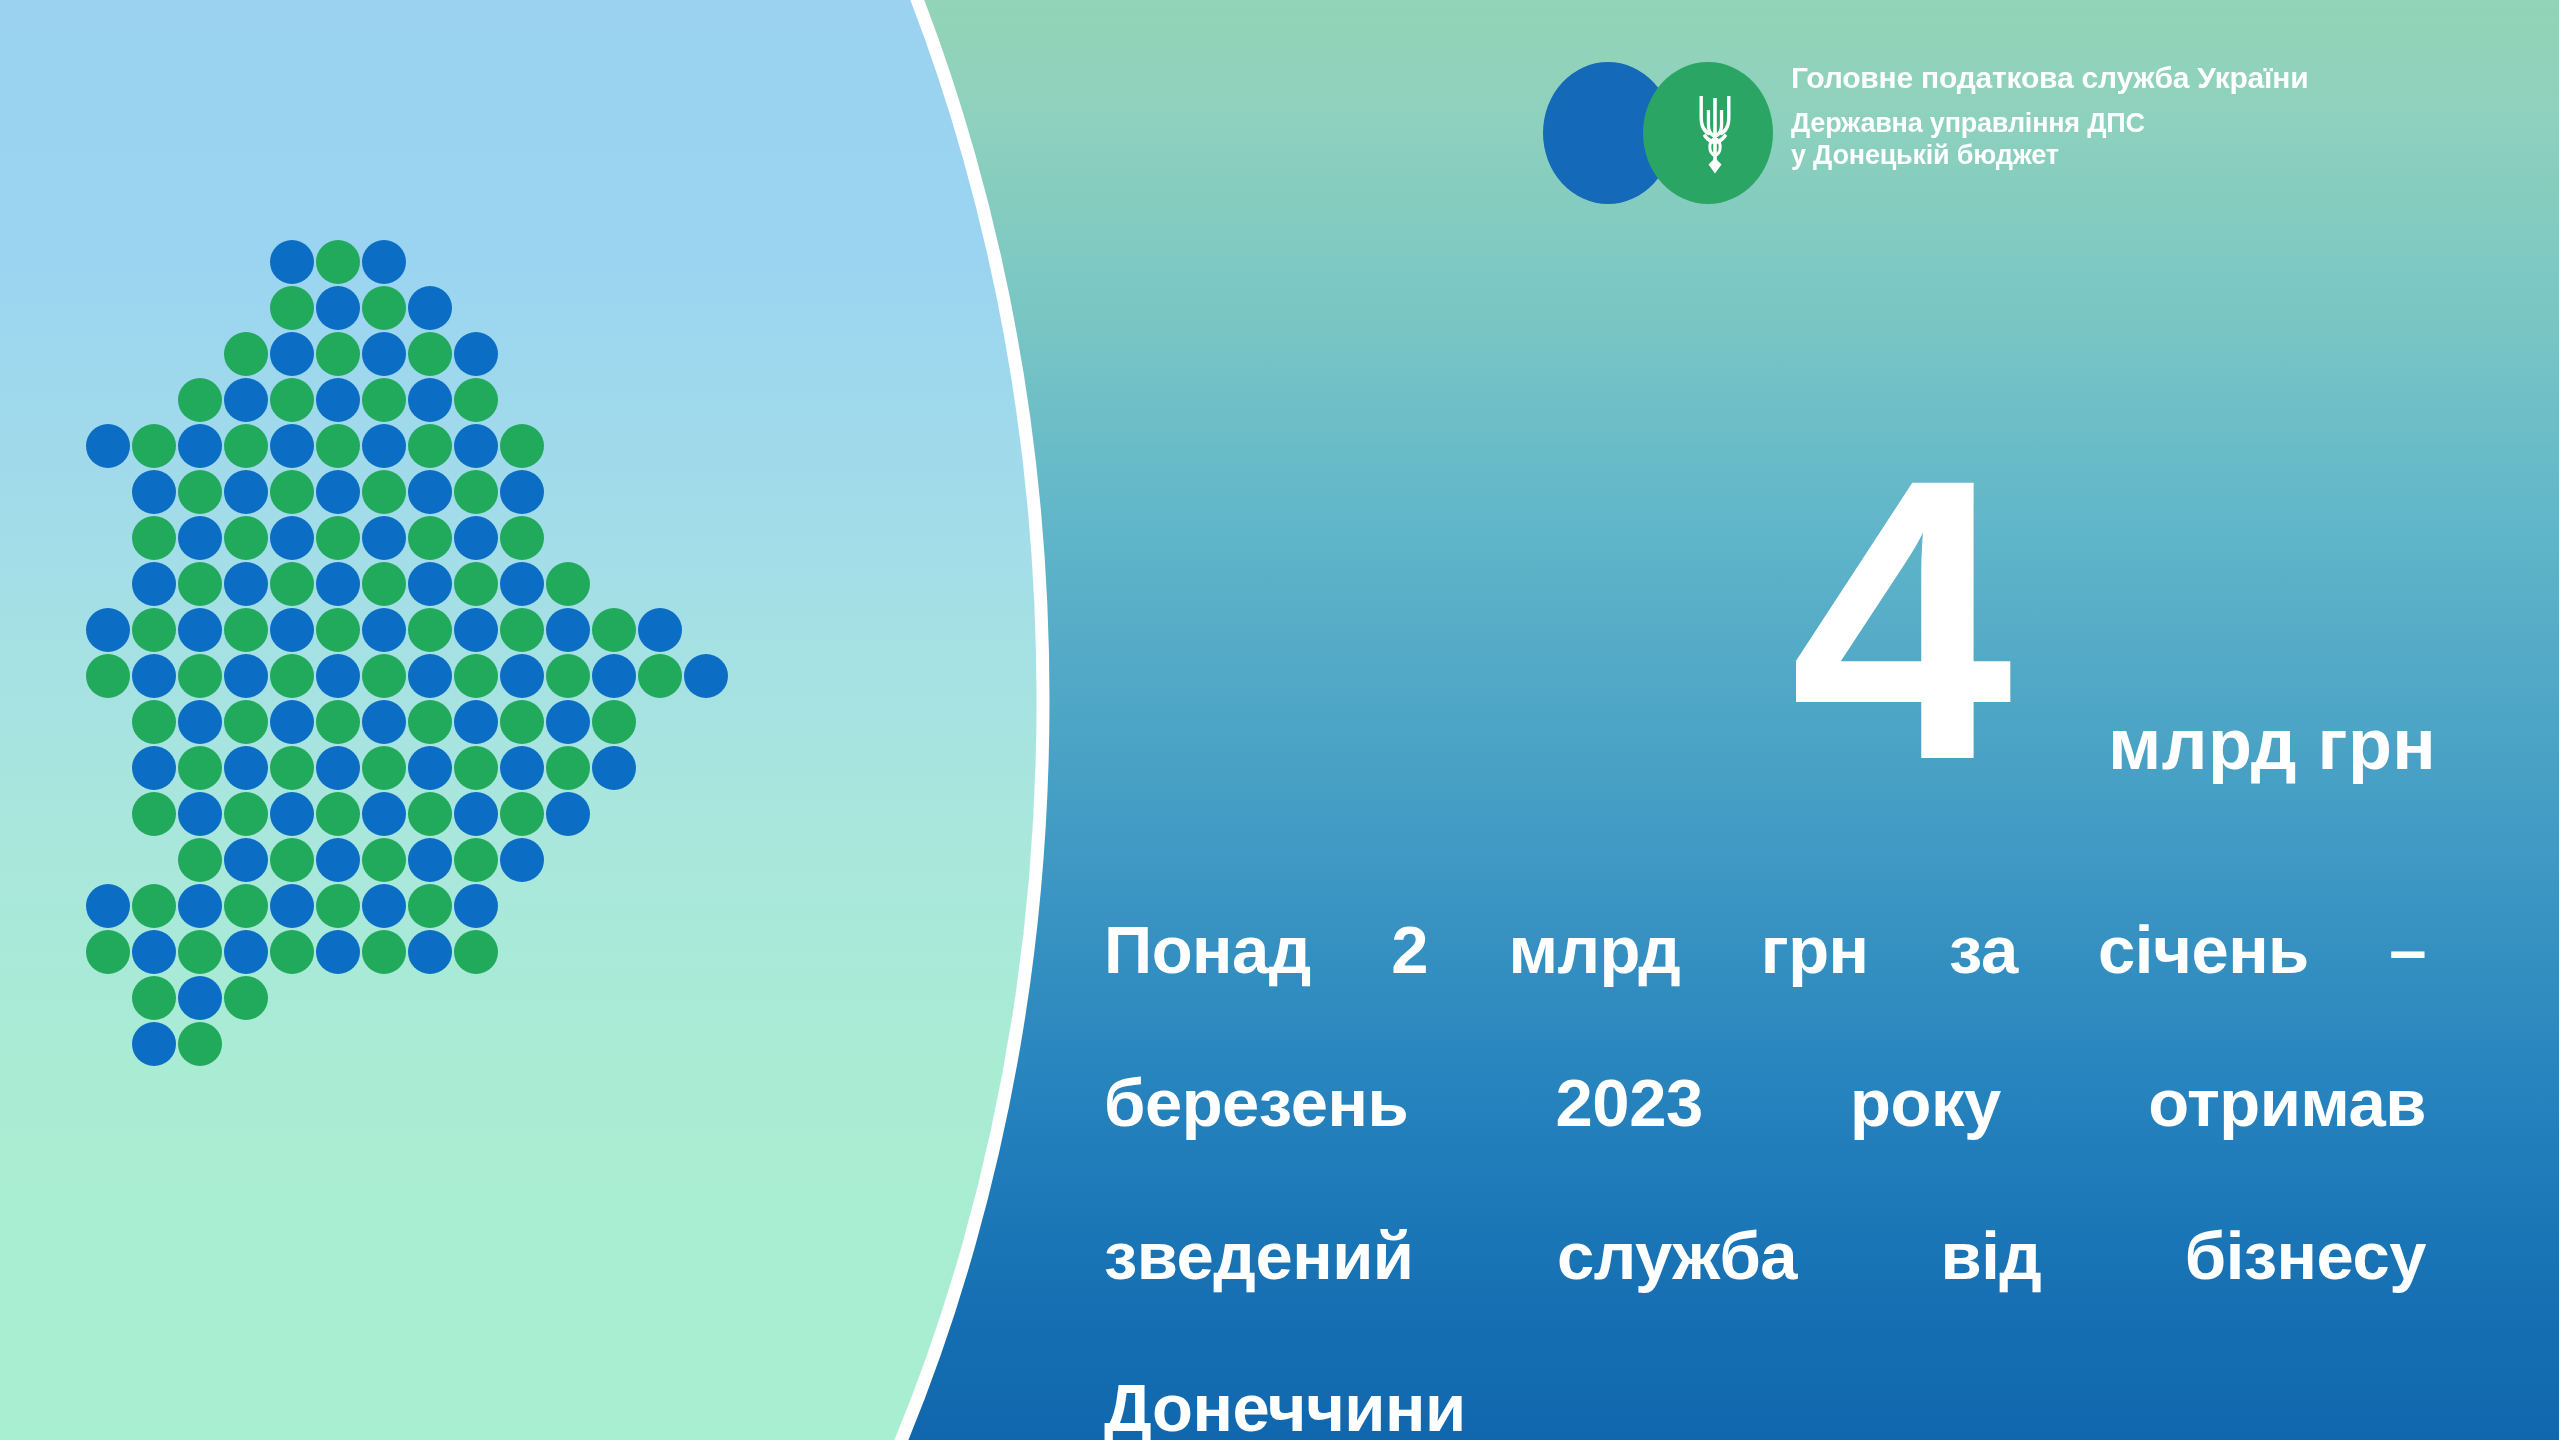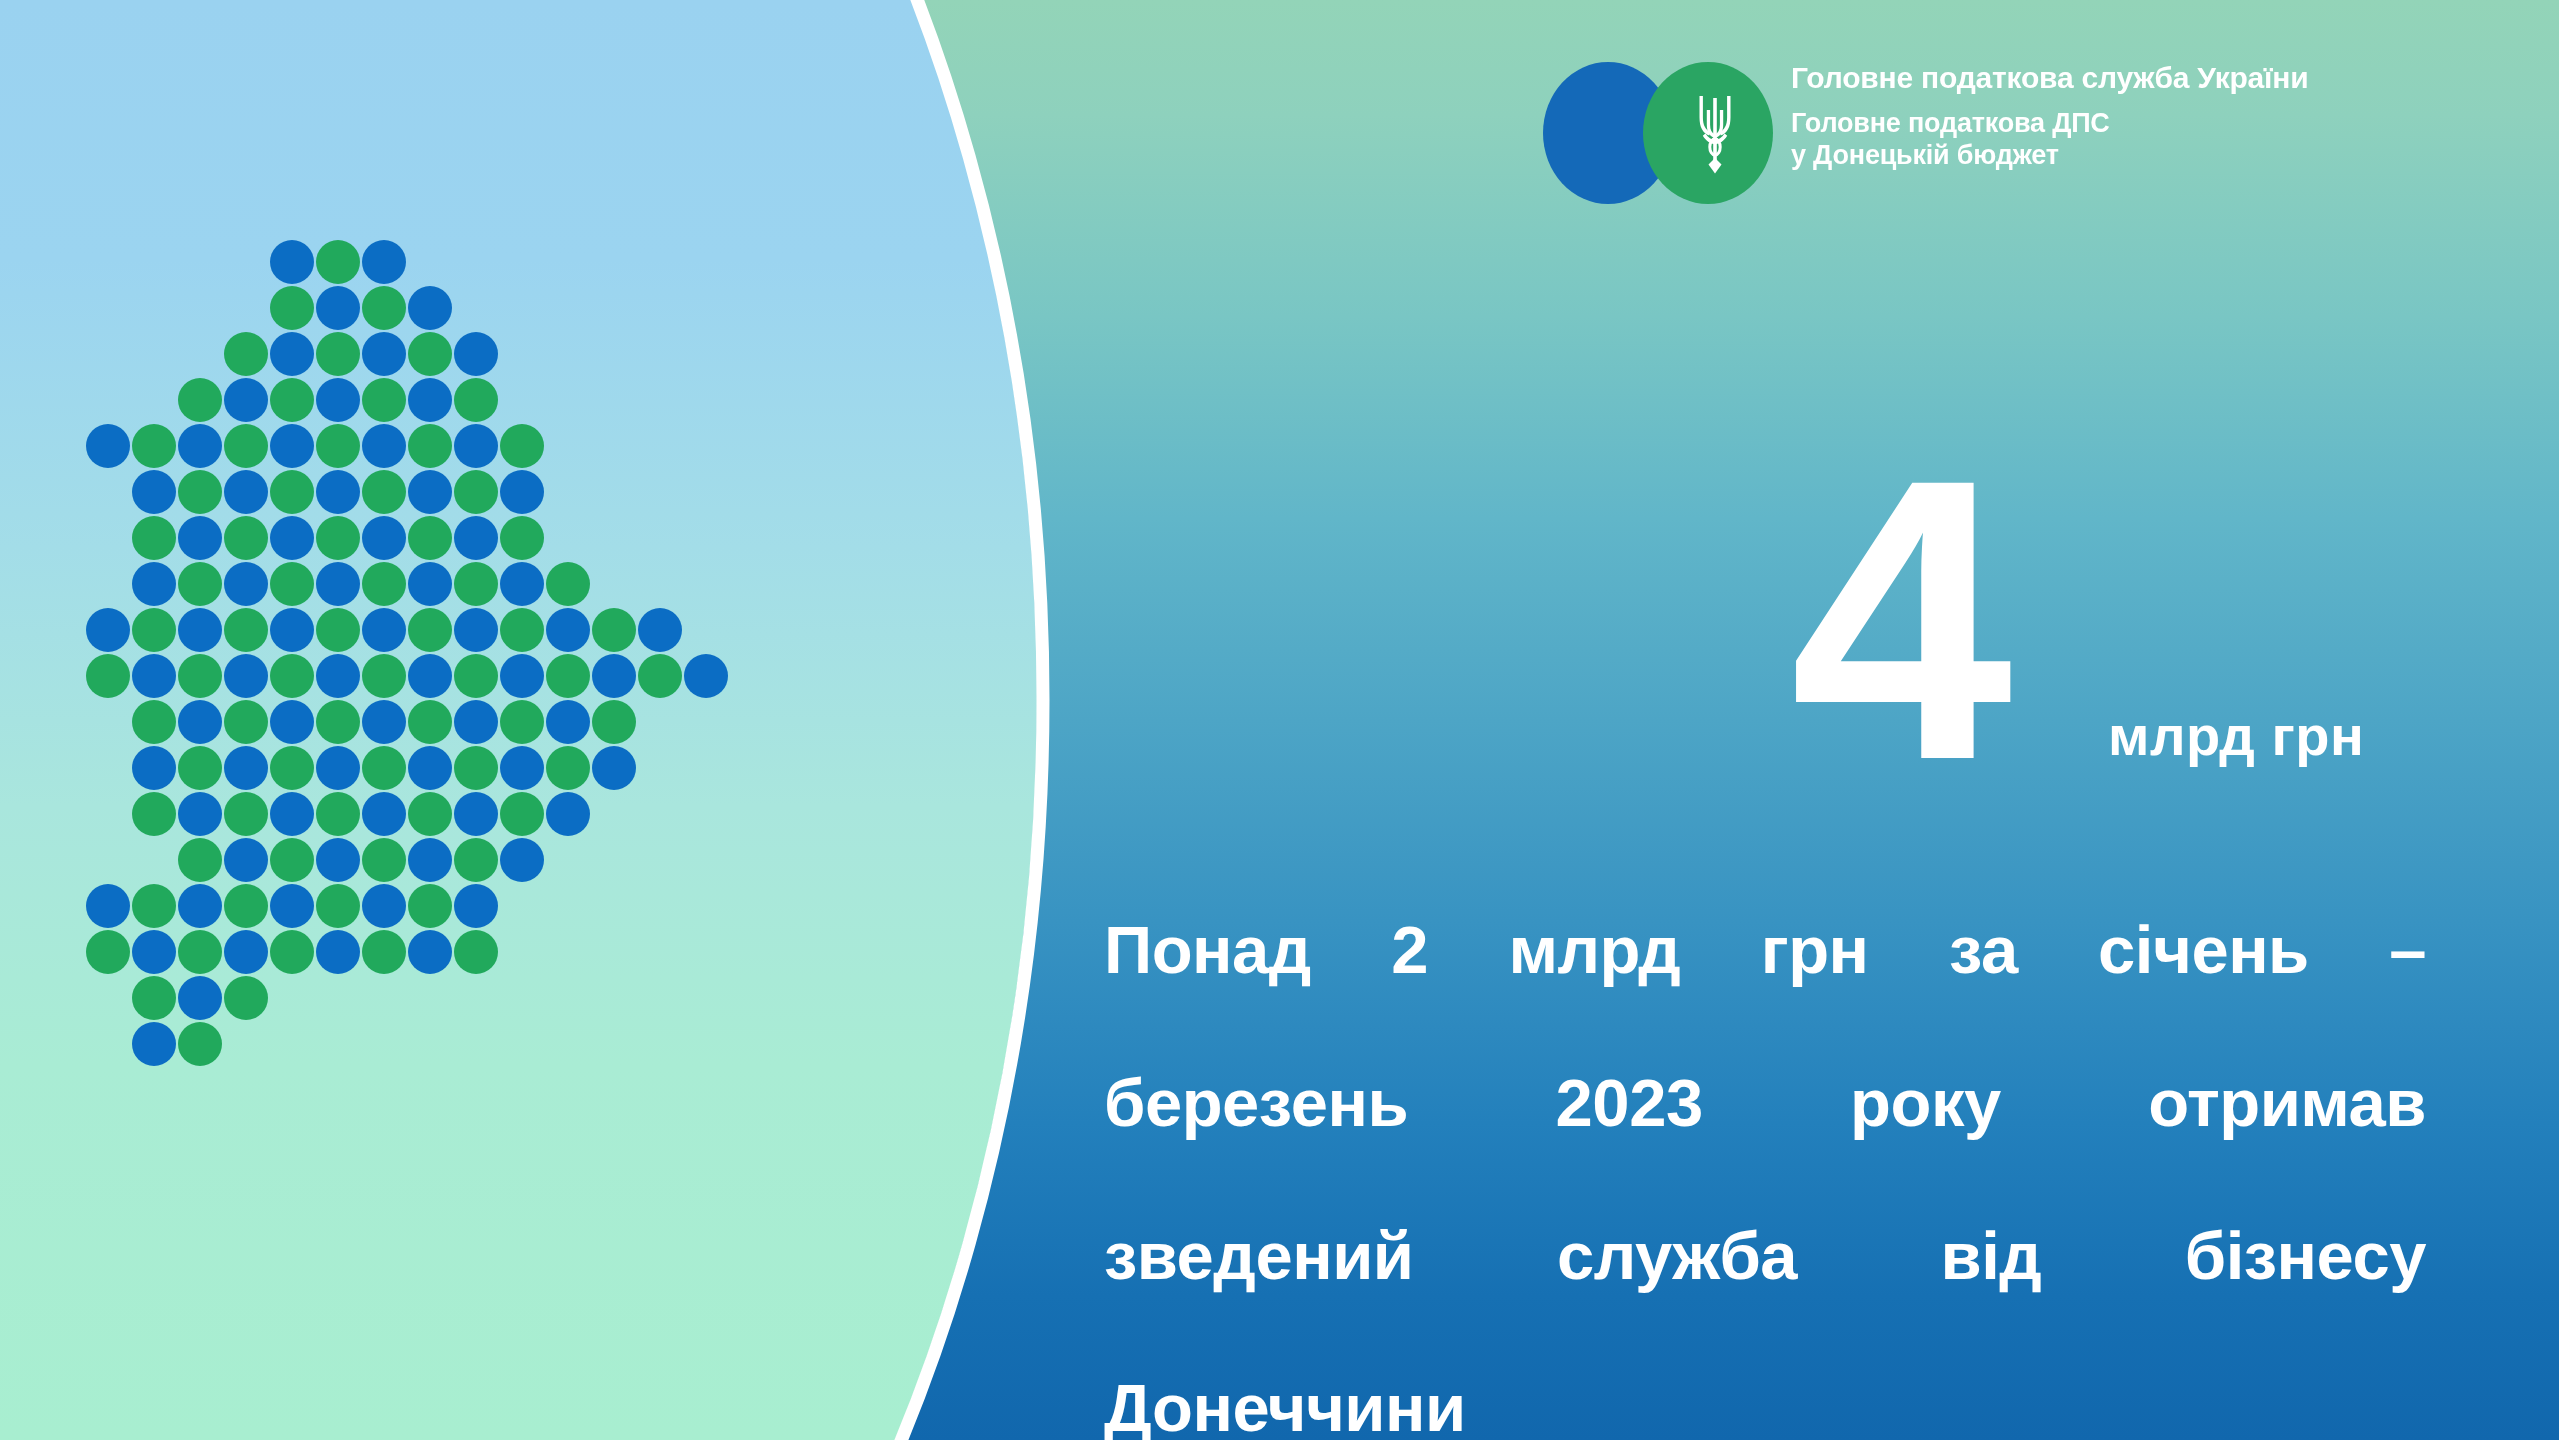--- a/index.html
+++ b/index.html
@@ -65,21 +65,21 @@
   }
 
   
   .bignum{
     position:absolute;left:1790px;top:420px;
     font-size:400px;font-weight:bold;color:#ffffff;line-height:1;
     letter-spacing:-6px;
   }
   .unit{
     position:absolute;left:2108px;top:708px;
-    font-size:56px;font-weight:bold;color:#ffffff;line-height:1;
+    font-size:72px;font-weight:bold;color:#ffffff;line-height:1;
     letter-spacing:0.5px;
   }
 
   
   .headline{
     position:absolute;left:1104px;top:912px;width:1322px;
     color:#ffffff;font-size:67px;font-weight:bold;line-height:1.14;
     text-align:justify;text-justify:inter-word;letter-spacing:-0.5px;
   }
   .headline .ln{display:block;}
@@ -268,21 +268,21 @@
           <path d="M13.8 20 h3.3 v14.8 c0 5.1 1.6 8.3 4.9 9.6 v3.6 c-5.6 -1.6 -8.2 -6.1 -8.2 -13.4 Z"></path>
           <path d="M30.2 20 h-3.3 v14.8 c0 5.1 -1.6 8.3 -4.9 9.6 v3.6 c5.6 -1.6 8.2 -6.1 8.2 -13.4 Z"></path>
           <path d="M12.4 43.5 c2.8 4.2 6.2 6.4 9.6 6.4 s6.8 -2.2 9.6 -6.4 l2.6 2.2 c-3.4 5.4 -7.8 8.3 -12.2 8.3 s-8.8 -2.9 -12.2 -8.3 Z"></path>
           <ellipse cx="22" cy="57" rx="5.2" ry="8.2" fill="none" stroke="#ffffff" stroke-width="3"></ellipse>
           <path d="M22 68 l6.5 6.5 -6.5 9 -6.5 -9 Z"></path>
         </g>
       </svg>
     </div>
     <div class="logo-text">
       <div class="logo-line1">Головне податкова служба України</div>
-      <div class="logo-line2">Головне податкова ДПС</div>
+      <div class="logo-line2">Державна управління ДПС</div>
       <div class="logo-line2">у Донецькій бюджет</div>
     </div>
   </div>
 
   <div class="bignum">4</div>
   <div class="unit">млрд грн</div>
 
   <div class="headline">
     <span class="ln j">Понад 2 млрд грн за січень –</span>
     <span class="ln j">березень 2023 року отримав</span>

